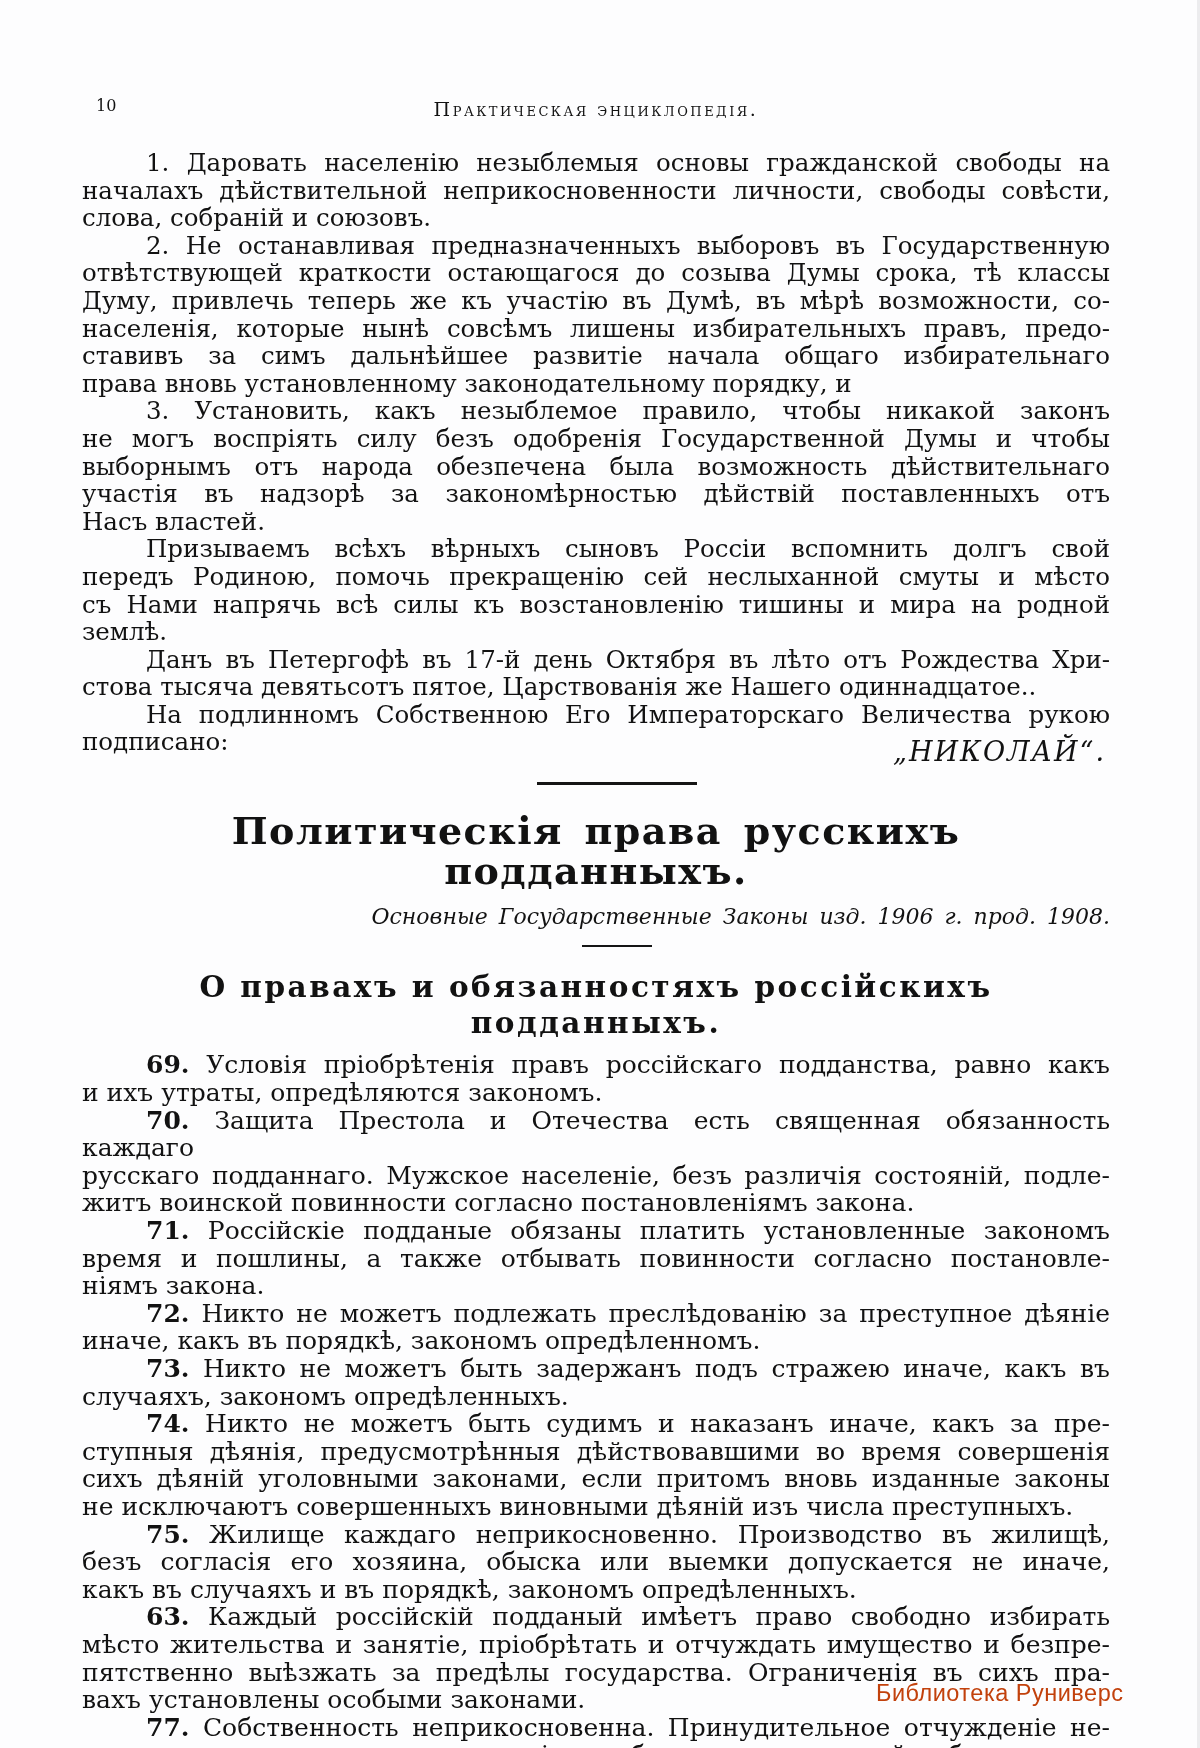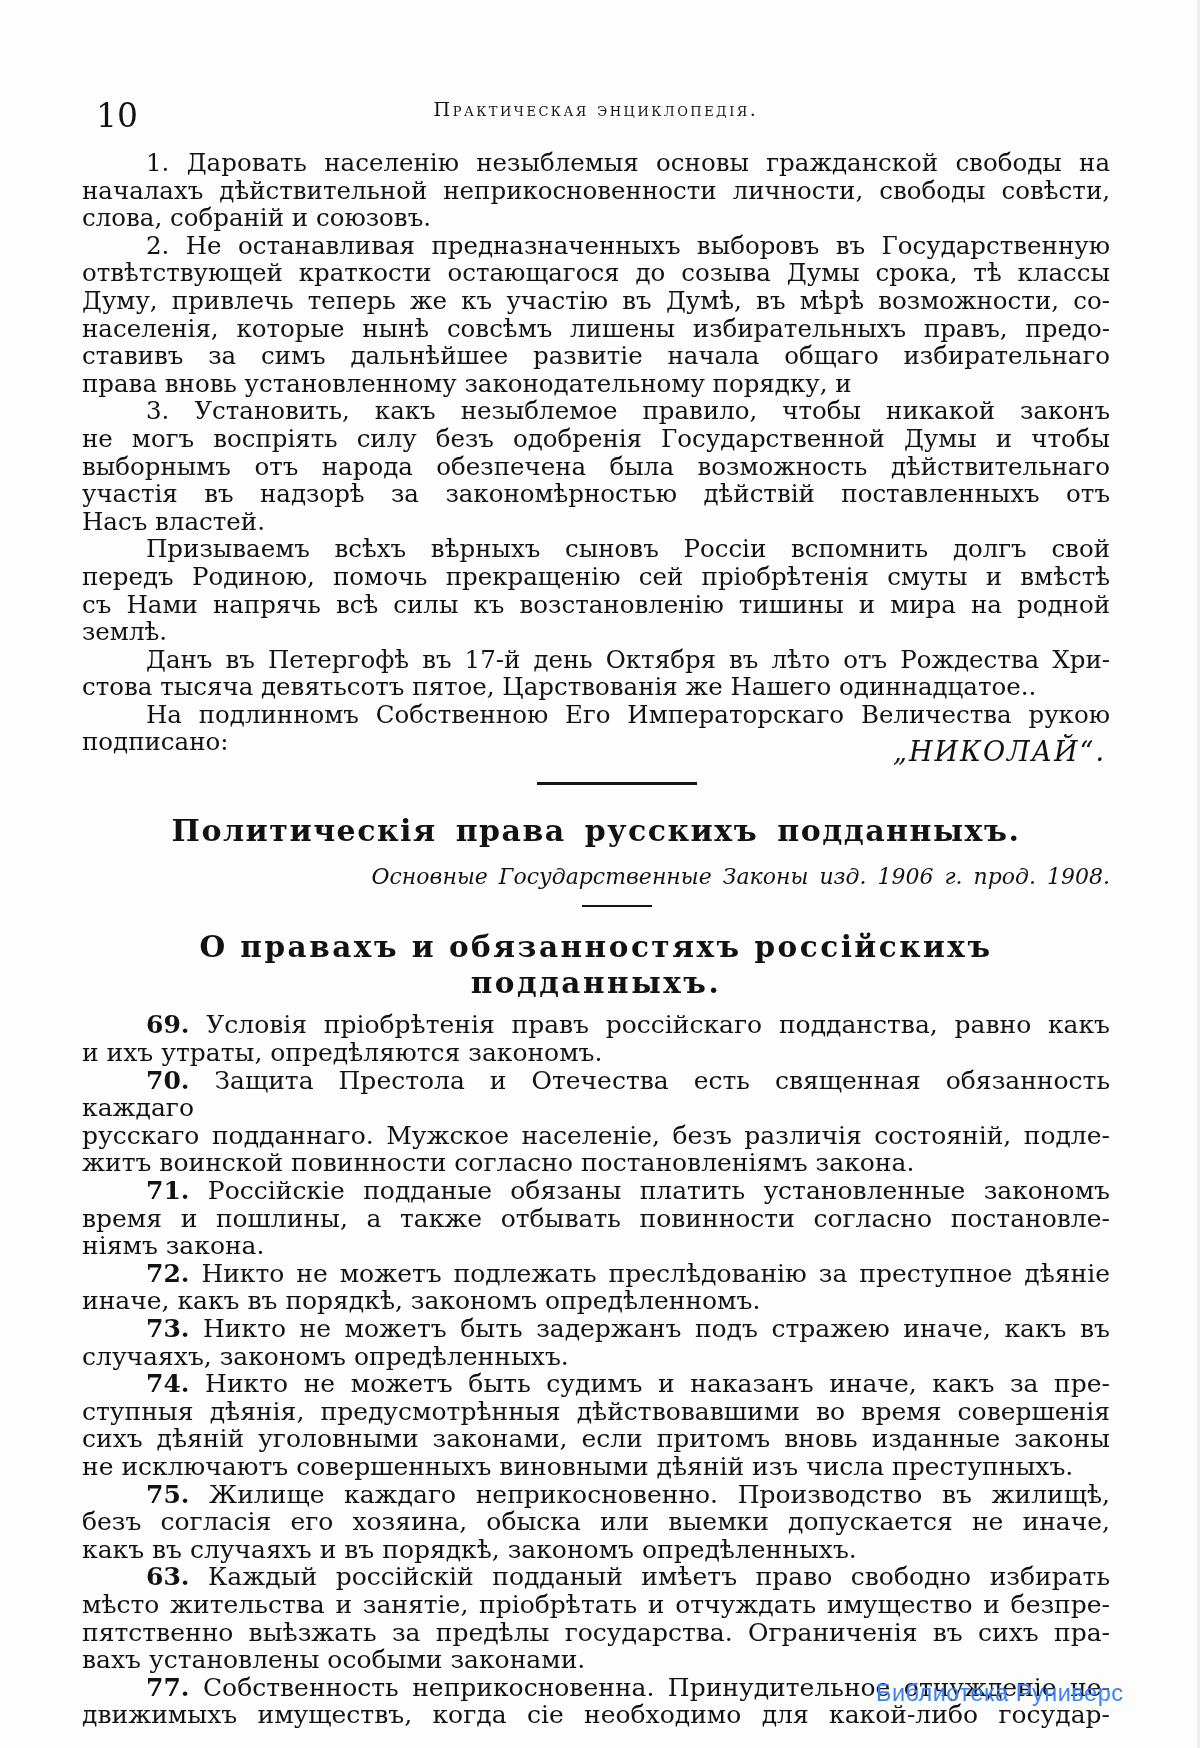--- a/index.html
+++ b/index.html
@@ -6,21 +6,21 @@
   .page {
     position:relative; width:1200px; height:1748px;
     background:#fdfdfe; overflow:hidden;
     font-family:"DejaVu Serif", serif; color:#121212;
     border-right:3px solid #ececee;
     box-sizing:border-box;
   }
   .content { position:absolute; left:82px; top:0; width:1028px; }
 
   .header-row { position:relative; margin-top:96px; height:32px; }
-  .page-num { position:absolute; left:14px; top:0; font-size:33px; }
+  .page-num { position:absolute; left:14px; top:0; font-size:16px; }
   .running-title {
     position:absolute; left:0; right:0; top:2px; text-align:center;
     font-variant:small-caps; letter-spacing:2.5px; font-size:19px;
   }
 
   .manifesto { margin-top:21px; font-size:24.5px; line-height:27.6px; }
   .articles  { margin-top:10px; font-size:25px; line-height:27.6px; }
 
   .line { text-align:justify; text-align-last:justify; }
   .line.last { text-align-last:left; }
@@ -32,35 +32,35 @@
   .sig {
     position:absolute; right:4px; top:10px;
     font-style:italic; font-size:27px; letter-spacing:2px;
   }
 
   .divider1 { width:160px; height:0; border-top:3px solid #151515; margin:6px 0 0 455px; }
   .divider2 { width:70px;  height:0; border-top:2px solid #151515; margin:12px 0 0 500px; }
 
   .title {
     margin-top:26px; text-align:center; font-weight:bold;
-    font-size:30px; line-height:40px; letter-spacing:1.5px; word-spacing:7px;
+    font-size:38px; line-height:40px; letter-spacing:1.5px; word-spacing:7px;
   }
   .subtitle {
     margin-top:10px; text-align:right; font-style:italic;
     font-size:22px; line-height:32px; word-spacing:4px;
   }
   .section-heading {
     margin-top:22px; text-align:center; font-weight:bold;
     font-size:29.5px; line-height:36px; letter-spacing:2.5px;
   }
 
   .watermark {
     position:absolute; left:876px; top:1680px;
     font-family:"Liberation Sans", sans-serif;
-    font-size:23.5px; color:#3b82f6; letter-spacing:0.5px;
+    font-size:23.5px; color:#c2410c; letter-spacing:0.5px;
   }
 </style>
 </head>
 <body>
 
 <div class="page">
   <div class="content">
 
     <div class="header-row">
       <div class="page-num">10</div>
@@ -84,21 +84,21 @@
           </div>
           <div>
             <div class="line indent">3. Установить, какъ незыблемое правило, чтобы никакой законъ</div>
             <div class="line">не могъ воспріять силу безъ одобренія Государственной  Думы  и чтобы</div>
             <div class="line">выборнымъ отъ народа обезпечена была возможность дѣйствительнаго</div>
             <div class="line">участія въ надзорѣ за закономѣрностью дѣйствій поставленныхъ отъ</div>
             <div class="line last">Насъ властей.</div>
           </div>
           <div>
             <div class="line indent">Призываемъ всѣхъ вѣрныхъ сыновъ Россіи вспомнить долгъ свой</div>
-            <div class="line">передъ Родиною, помочь прекращенію сей пріобрѣтенія смуты  и вмѣстѣ</div>
+            <div class="line">передъ Родиною, помочь прекращенію сей неслыханной смуты  и мѣсто</div>
             <div class="line">съ Нами напрячь всѣ силы къ возстановленію тишины и мира на родной</div>
             <div class="line last">землѣ.</div>
           </div>
           <div>
             <div class="line indent">Данъ  въ Петергофѣ въ 17-й день Октября въ лѣто отъ Рождества Хри-</div>
             <div class="line last">стова  тысяча девятьсотъ пятое, Царствованія же Нашего одиннадцатое..</div>
           </div>
         </div>
       <div class="line indent">На подлинномъ  Собственною Его Императорскаго Величества рукою</div>
       <div class="attestation-row">

